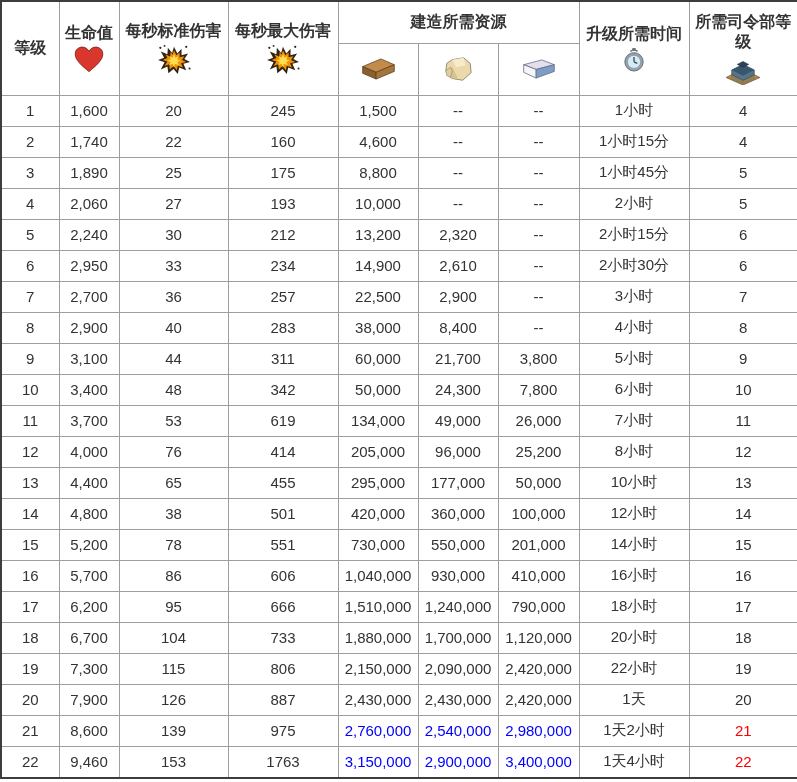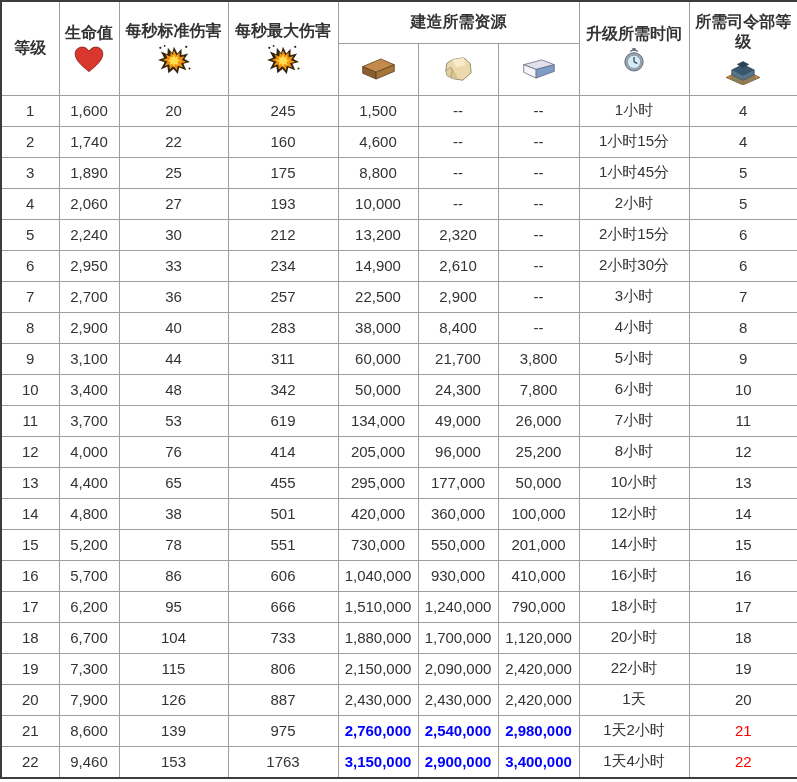--- a/index.html
+++ b/index.html
@@ -9,21 +9,21 @@
   html,body{margin:0;padding:0;background:var(--bg);}
   body{font-family:"Liberation Sans","DejaVu Sans",sans-serif;color:var(--text);}
   table{border-collapse:collapse;table-layout:fixed;width:797px;border:2px solid var(--outer);background:var(--bg);}
   th,td{border:1px solid var(--grid);text-align:center;vertical-align:middle;color:var(--text);overflow:hidden;}
   th{font-size:16px;font-weight:bold;padding:1px 2px;line-height:1.25;}
   td{font-size:15px;height:30px;padding:0 2px;white-space:nowrap;}
   tr.h1{height:42px;}
   tr.h2{height:52px;}
   .hcell{display:flex;flex-direction:column;align-items:center;justify-content:center;gap:3px;}
   .icon{display:block;}
-  td.blue{color:var(--blue);font-weight:bold;}
+  td.blue{color:var(--blue);}
   td.red{color:var(--red);}
 </style>
 </head>
 <body>
 
 <table>
   <colgroup>
     <col style="width:58px">
       <col style="width:60px">
       <col style="width:109px">

